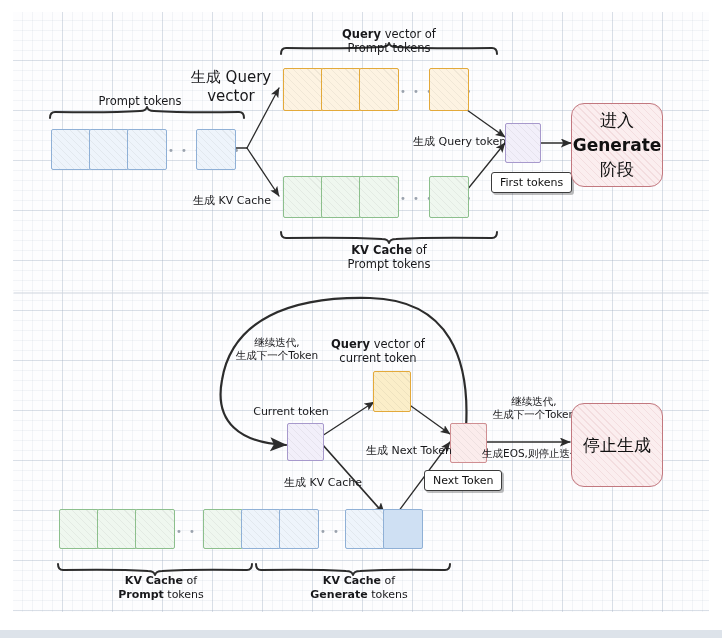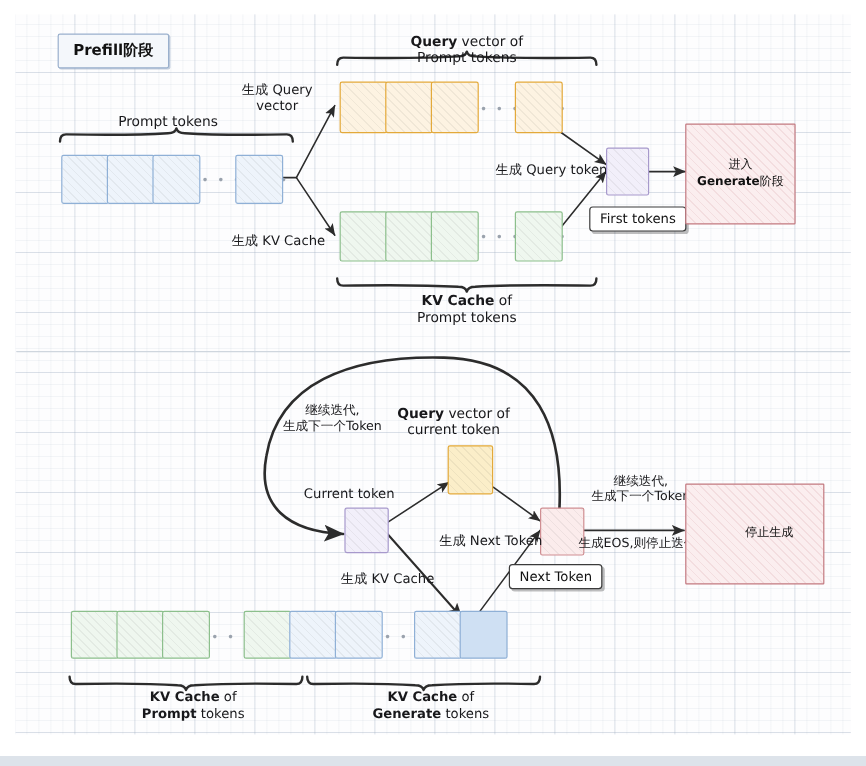--- a/index.html
+++ b/index.html
@@ -32,24 +32,24 @@
   .tbox{
     position:absolute;border-radius:2px;
     background-image:repeating-linear-gradient(45deg,rgba(0,0,0,.05) 0 1px,transparent 1px 5px);
   }
   .tag{
     position:absolute;border:1.4px solid #3b3b3b;background:#fff;border-radius:3px;
     padding:3px 8px;font-size:11px;color:#111;box-shadow:2px 2px 0 rgba(0,0,0,.25);
     white-space:nowrap;
   }
   .big{
-    position:absolute;border:1.6px solid #c2787f;border-radius:1px;background:#fbeeef;
+    position:absolute;border:1.6px solid #c2787f;border-radius:13px;background:#fbeeef;
     background-image:repeating-linear-gradient(45deg,rgba(190,110,118,.13) 0 1px,transparent 1px 5px);
     display:flex;align-items:center;justify-content:center;text-align:center;
-    font-size:10px;color:#111;line-height:1.45;
+    font-size:17px;color:#111;line-height:1.45;
   }
   .dots{position:absolute;color:#9aa2ad;font-size:10px;letter-spacing:2px;}
 </style>
 </head>
 <body>
 
 <div id="page">
   <div id="canvas"></div>
 
   <svg class="lay" viewBox="0 0 722 638">
@@ -92,25 +92,24 @@
       <path d="M398,512 L450,442" marker-end="url(#ah)" stroke-width="1.3"></path>
 
       <path d="M484,442 L570,442" marker-end="url(#ah)" stroke-width="1.4"></path>
 
       <path d="M58,564 q0,6 5,6 q55,-1 85,1 q6,0 7,4 q1,-4 7,-4 q30,-2 85,-1 q5,0 5,-6" stroke-width="2"></path>
 
       <path d="M256,564 q0,6 5,6 q55,-1 85,1 q6,0 7,4 q1,-4 7,-4 q30,-2 85,-1 q5,0 5,-6" stroke-width="2"></path>
     </g>
   </svg>
 
-  <div class="phase" style="left:48px;top:28px;">Prefill阶段</div>
 
   <div class="lbl ctr" style="left:140px;top:94px;font-size:11.5px;">Prompt tokens</div>
 
-  <div class="lbl ctr" style="left:231px;top:68px;font-size:11px;">
+  <div class="lbl ctr" style="left:231px;top:68px;font-size:15px;">
     <span>生成 Query</span><br>
     <span>vector</span>
   </div>
 
   <div class="lbl ctr" style="left:232px;top:194px;font-size:11px;">生成 KV Cache</div>
 
   <div class="lbl ctr" style="left:389px;top:27px;font-size:11.5px;">
     <span class="b">Query</span><span> vector of</span><br>
     <span>Prompt tokens</span>
   </div>
@@ -175,21 +174,21 @@
 
   <div class="tag" style="left:424px;top:470px;">Next Token</div>
 
   <div class="lbl ctr" style="left:534px;top:395px;font-size:10.5px;">
     <span>继续迭代,</span><br>
     <span>生成下一个Token</span>
   </div>
 
   <div class="lbl" style="left:482px;top:447px;font-size:10.5px;">生成EOS,则停止迭代</div>
 
-  <div class="big" style="left:571px;top:403px;width:90px;height:82px;padding-left:24px;">
+  <div class="big" style="left:571px;top:403px;width:90px;height:82px;">
     <div>停止生成</div>
   </div>
 
   <div class="tbox" style="left:59px;top:509px;width:38px;height:38px;border:1.6px solid #8cbf8c;background-color:#eff7ef;"></div>
   <div class="tbox" style="left:97px;top:509px;width:38px;height:38px;border:1.6px solid #8cbf8c;background-color:#eff7ef;"></div>
   <div class="tbox" style="left:135px;top:509px;width:38px;height:38px;border:1.6px solid #8cbf8c;background-color:#eff7ef;"></div>
   <div class="dots" style="left:176px;top:526px;">• • • • • •</div>
   <div class="tbox" style="left:203px;top:509px;width:38px;height:38px;border:1.6px solid #8cbf8c;background-color:#eff7ef;"></div>
 
   <div class="tbox" style="left:241px;top:509px;width:38px;height:38px;border:1.6px solid #8fb0d6;background-color:#eef4fb;"></div>

